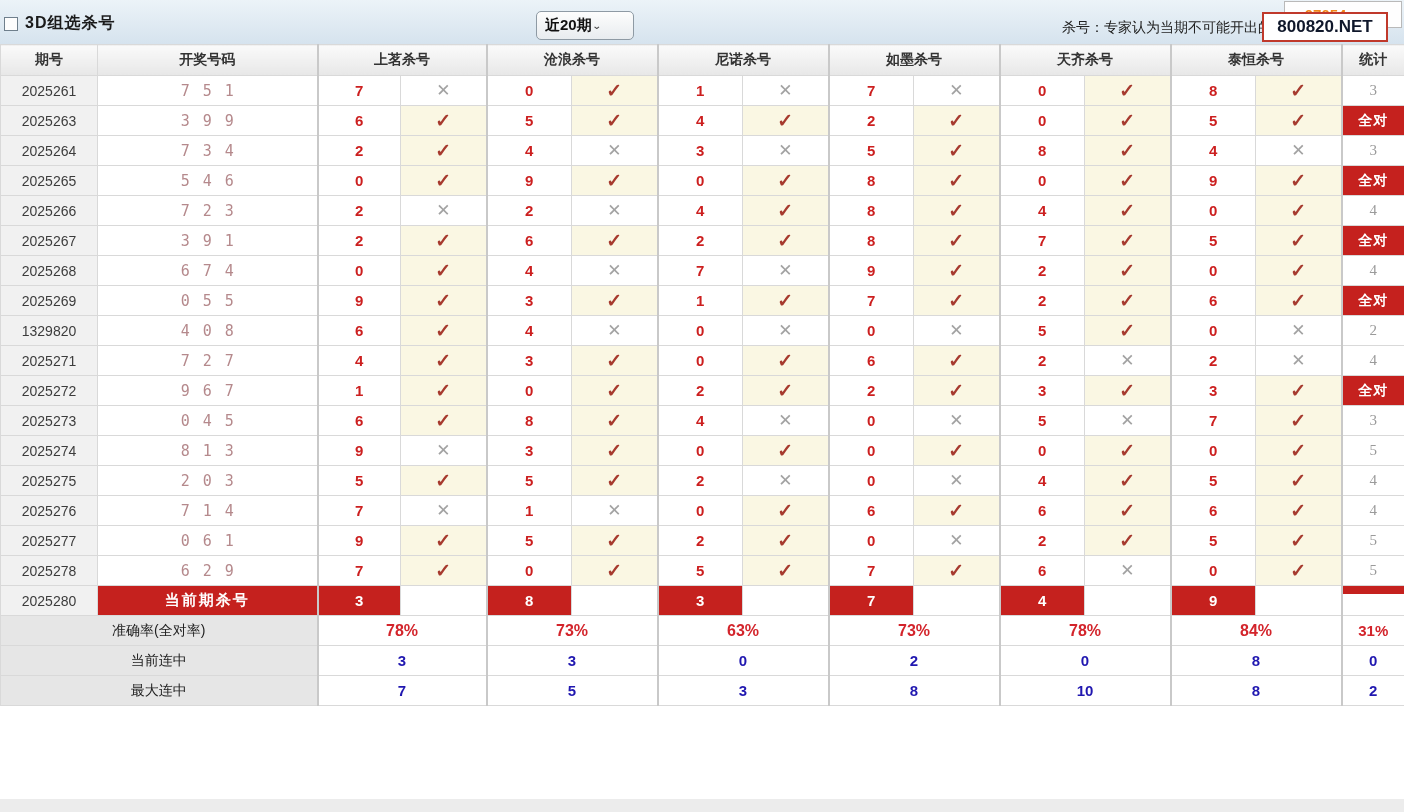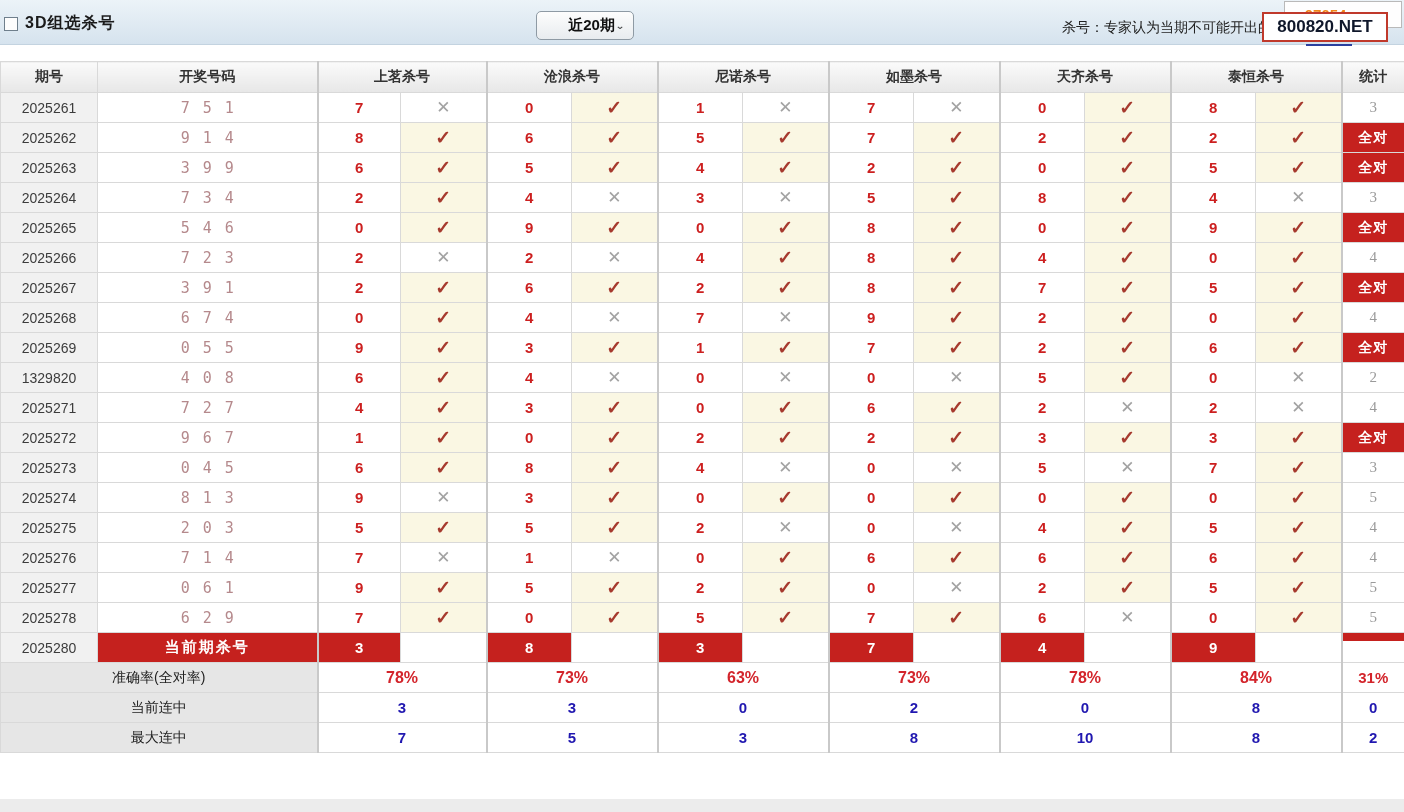--- a/index.html
+++ b/index.html
@@ -7,35 +7,35 @@
   .page { position:relative; width:1404px; height:812px; background:#fff; }
 
   
   .titlebar { position:absolute; top:0; left:0; width:1404px; height:45px;
     background:linear-gradient(#ecf3f8, #d6e3ee); border-bottom:1px solid #c3d3e0; }
   .titlebar .left { position:absolute; left:4px; top:13px; display:flex; align-items:center; gap:7px; }
   .cbx { width:14px; height:14px; border:1px solid #6f7f8c; background:#fdfdfd; display:inline-block; }
   .ttl { font-size:16px; font-weight:bold; color:#1a1a1a; letter-spacing:1px; }
   .rangesel { position:absolute; left:536px; top:11px; width:98px; height:29px; border:1px solid #8e9aa4;
     border-radius:5px; background:linear-gradient(#fdfdfd,#e8ecef); display:flex; align-items:center;
-    justify-content:flex-end; padding:0 8px; cursor:pointer; }
+    justify-content:flex-start; padding:0 8px; cursor:pointer; }
   .rangesel .val { font-size:15px; color:#111; font-weight:bold; }
   .rangesel .chev { font-size:12px; color:#444; transform:scaleY(.8); }
   .note { position:absolute; right:104px; top:19px; font-size:14px; color:#222; white-space:nowrap; }
   .linkstub { position:absolute; right:52px; top:38px; width:46px; height:8px;
     border-bottom:2px solid #2b3f9e; display:inline-block; }
   .wm1 { position:absolute; right:2px; top:1px; width:118px; height:27px; background:#fefefe;
     border:1px solid #b9b9b9; color:#f08519; font-size:15px; font-weight:bold;
     display:flex; align-items:center; justify-content:center; z-index:4; }
   .wm2 { position:absolute; right:16px; top:12px; width:126px; height:30px; background:#fff;
     border:2px solid #c0392b; color:#0f172a; font-size:17px; font-weight:bold;
     display:flex; align-items:center; justify-content:center; z-index:5; }
 
   
-  table.kill { position:absolute; top:61px; left:0; width:1404px; border-collapse:collapse;
+  table.kill { position:absolute; top:44px; left:0; width:1404px; border-collapse:collapse;
     table-layout:fixed; border:1px solid #bfbfbf; }
   table.kill td, table.kill th { border:1px solid #d9d9d9; text-align:center; vertical-align:middle;
     height:30px; overflow:hidden; }
   table.kill th { background:linear-gradient(#fafafa,#e7e7e7); font-size:14px; font-weight:bold;
     color:#333; height:31px; }
   table.kill th.grp { border-left:2px solid #c9c9c9; }
   td.grp { border-left:2px solid #c9c9c9 !important; }
   td.period { background:#f1f1f1; font-size:14px; color:#3c3c3c; }
   td.draw { background:#fff; font-family:"DejaVu Sans Mono", monospace; font-size:15px;
     color:#b5898c; letter-spacing:13px; text-indent:13px; }
@@ -125,37 +125,20 @@
           <td class="mark miss">✕</td>
           <td class="knum grp">7</td>
           <td class="mark miss">✕</td>
           <td class="knum grp">0</td>
           <td class="mark hit">✓</td>
           <td class="knum grp">8</td>
           <td class="mark hit">✓</td>
           <td class="stat grp">3</td>
         </tr>
         <tr>
-          <td class="period">2025262</td>
-          <td class="draw">914</td>
-          <td class="knum grp">8</td>
-          <td class="mark hit">✓</td>
-          <td class="knum grp">6</td>
-          <td class="mark hit">✓</td>
-          <td class="knum grp">5</td>
-          <td class="mark hit">✓</td>
-          <td class="knum grp">7</td>
-          <td class="mark hit">✓</td>
-          <td class="knum grp">2</td>
-          <td class="mark hit">✓</td>
-          <td class="knum grp">2</td>
-          <td class="mark hit">✓</td>
-          <td class="stat grp all">全对</td>
-        </tr>
-        <tr>
           <td class="period">2025263</td>
           <td class="draw">399</td>
           <td class="knum grp">6</td>
           <td class="mark hit">✓</td>
           <td class="knum grp">5</td>
           <td class="mark hit">✓</td>
           <td class="knum grp">4</td>
           <td class="mark hit">✓</td>
           <td class="knum grp">2</td>
           <td class="mark hit">✓</td>

